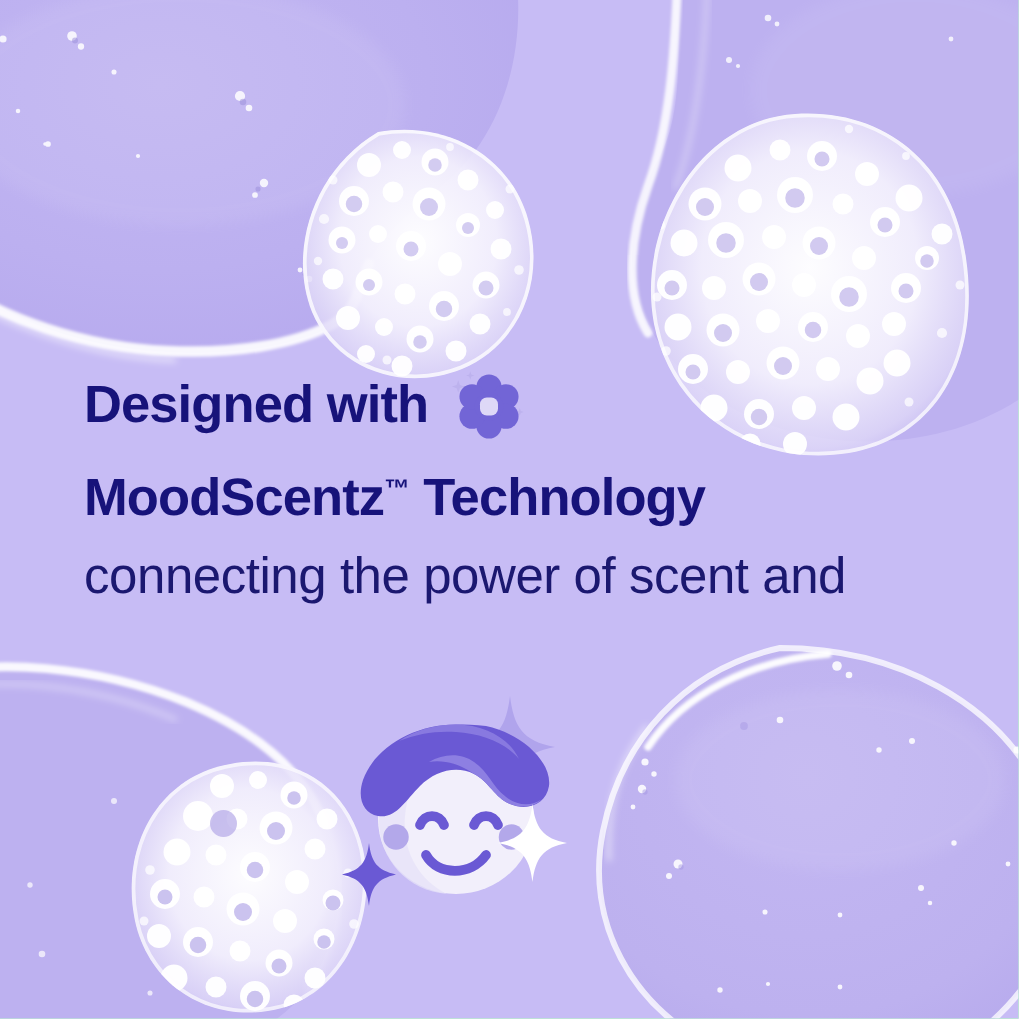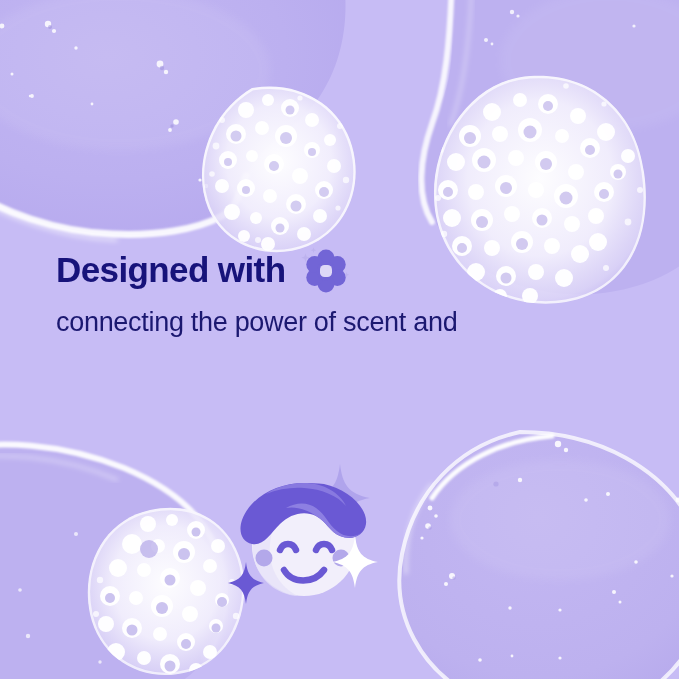--- a/index.html
+++ b/index.html
@@ -60,21 +60,21 @@
   }
   .tm {
     font-size: 17px;
     vertical-align: super;
     font-weight: bold;
     letter-spacing: 0;
   }
   .subcopy {
     font-family: "Liberation Sans", sans-serif;
     font-weight: normal;
-    font-size: 27px;
+    font-size: 34px;
     line-height: 32px;
     letter-spacing: -0.3px;
     color: #1b1870;
     margin-top: 13px;
     max-width: 360px;
   }
   .subcopy span { display: block; white-space: nowrap; }
 
   .flower-wrap {
     width: 52px;
@@ -493,20 +493,23 @@
             <circle cx="0" cy="13" r="8.4"></circle>
             <circle cx="-11.3" cy="6.5" r="8.4"></circle>
             <circle cx="-11.3" cy="-6.5" r="8.4"></circle>
             <circle cx="0" cy="0" r="9.5"></circle>
           </g>
           <rect x="21" y="21" width="12" height="12" rx="4.5" fill="#ded8f7"></rect>
         </svg>
       </div>
     </div>
 
+    <div class="headline-2">
+      <span>MoodScentz</span><span class="tm">™</span><span> Technology</span>
+    </div>
 
     <div class="subcopy">
       <span>connecting the power of scent and</span>
     </div>
   </div>
 
   <div class="face-wrap">
     <svg viewBox="0 0 160 155" width="160" height="155">
 
       <path fill="#b0a4ec" d="M112,2 C114.5,22 120,32 142,36 C120,40 114.5,50 112,70

